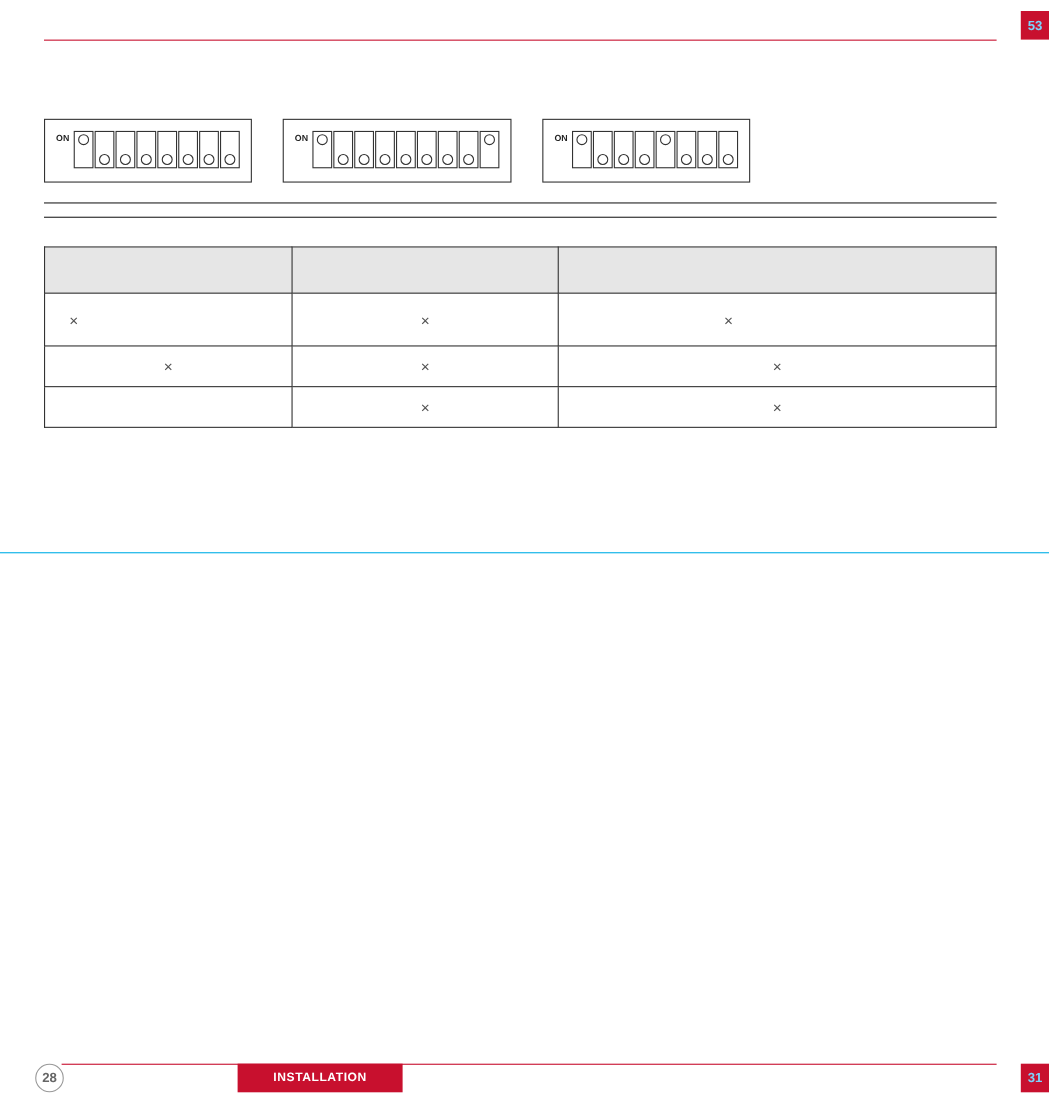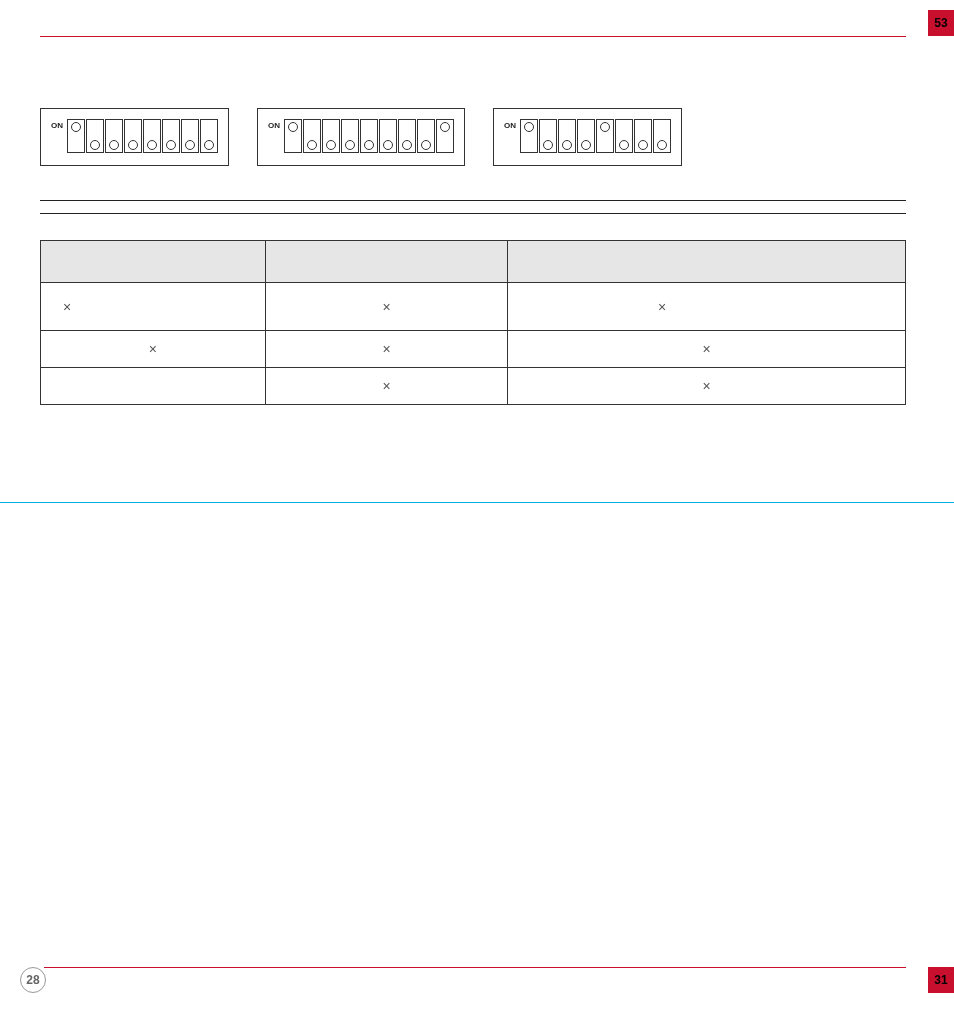--- a/index.html
+++ b/index.html
@@ -12,21 +12,21 @@
     font-family: Arial, Helvetica, sans-serif;
     position: relative;
     color: #222;
   }
   .page-tab {
     position: absolute;
     right: 0;
     width: 26px;
     height: 26px;
     background: #c8102e;
-    color: #000000;
+    color: #7dd3fc;
     font-size: 12px;
     font-weight: bold;
     display: flex;
     align-items: center;
     justify-content: center;
   }
   .tab-top { top: 10px; }
   .tab-bottom { bottom: 18px; }
   .top-rule {
     position: absolute;
@@ -38,21 +38,21 @@
   }
   .content {
     position: absolute;
     top: 108px;
     left: 40px;
     right: 48px;
   }
   .dip-row {
     display: flex;
     gap: 28px;
-    margin-bottom: 34px;
+    margin-bottom: 18px;
     text-align: center;
   }
   .dip {
     border: 1px solid #333;
     padding: 10px 10px 12px 10px;
     display: flex;
     align-items: flex-start;
   }
   .dip-on {
     font-size: 8px;
@@ -108,21 +108,21 @@
     position: absolute;
     left: 0;
     right: 0;
     top: 502px;
     height: 1px;
     background: #00aee6;
   }
   .footer {
     position: absolute;
     bottom: 18px;
-    left: 4px;
+    left: 16px;
     right: 0;
     height: 26px;
     display: flex;
     align-items: center;
   }
   .footer-rule {
     position: absolute;
     left: 40px;
     right: 48px;
     top: 0;
@@ -290,15 +290,16 @@
       </tbody>
   </table>
 
 </div>
 
 <div class="cyan-rule"></div>
 
 <div class="footer">
   <div class="footer-rule"></div>
   <div class="footer-pg-circle">28</div>
+  <div class="footer-tab">INSTALLATION</div>
 </div>
 
 <div class="page-tab tab-bottom">31</div>
 
 </body></html>

